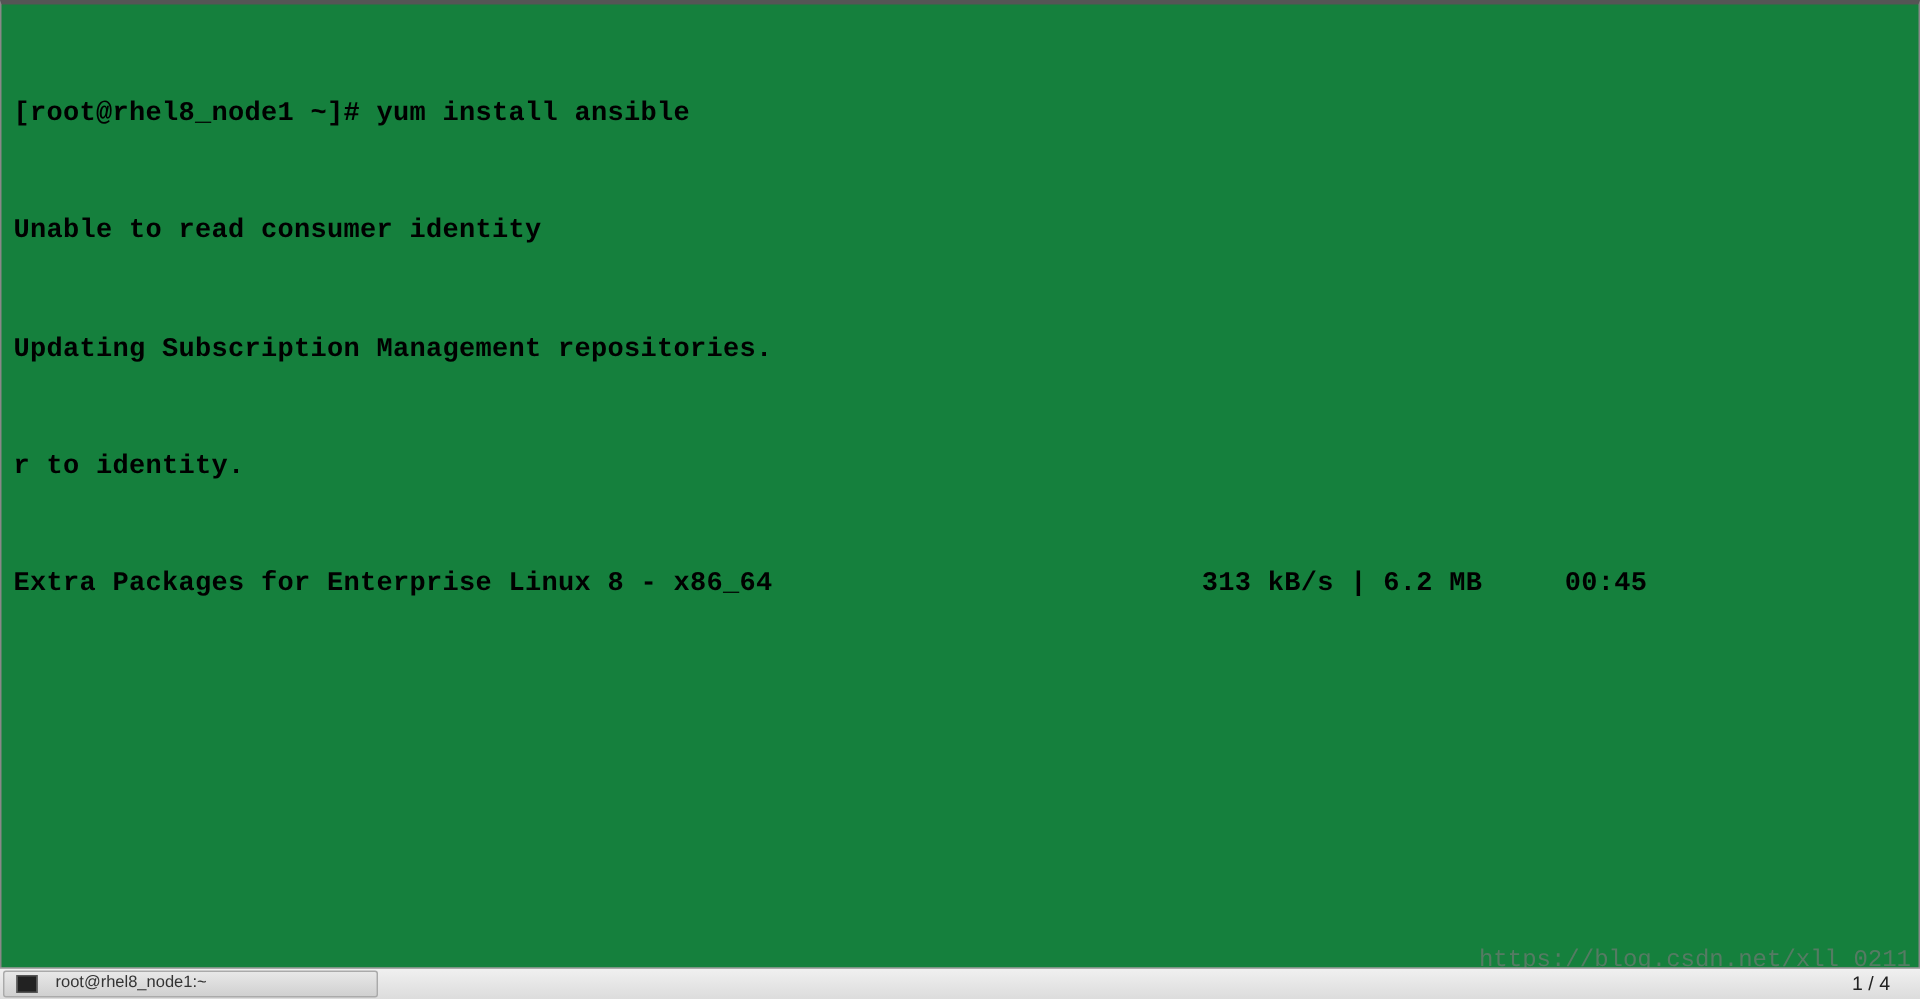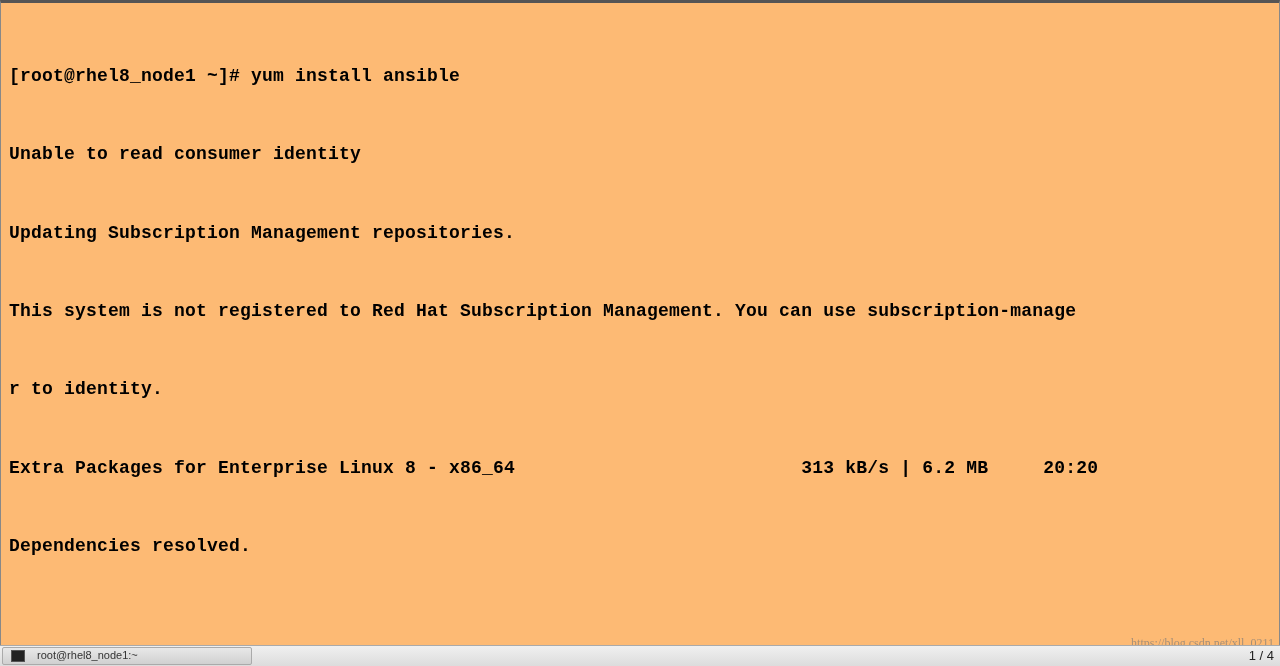--- a/index.html
+++ b/index.html
@@ -14,21 +14,21 @@
       line-height: 1.45;
       font-weight: bold;
       width: 1280px;
       height: 666px;
       overflow: hidden;
       position: relative;
     }
     .terminal-frame {
       border: 1px solid #888;
       border-top: 3px solid #555;
-      background: #fdba74;
+      background: #15803d;
       margin: 0;
       height: 646px;
       overflow: hidden;
       padding: 8px 8px;
     }
     .terminal {
       color: #000;
       white-space: pre;
       letter-spacing: 0.2px;
     }
@@ -72,46 +72,44 @@
     }
     .ff-icon {
       width: 14px;
       height: 14px;
       border-radius: 50%;
       background: radial-gradient(circle at 40% 40%, #ff9a2e, #d64a0e);
       display: inline-block;
     }
     .task-count {
       margin-left: auto;
-      margin-right: 6px;
+      margin-right: 20px;
       color: #222;
       font-size: 13px;
     }
     .watermark {
       position: absolute;
       bottom: 14px;
       right: 6px;
       color: rgba(120,120,120,0.65);
-      font-family: Liberation Serif, serif;
-      font-size: 12px;
+      font-family: Liberation Mono, monospace;
+      font-size: 16px;
       font-weight: normal;
     }
   </style>
 </head>
 <body>
 
 <div class="terminal-frame">
   <div class="terminal">
     <div>[root@rhel8_node1 ~]# yum install ansible</div>
     <div>Unable to read consumer identity</div>
     <div>Updating Subscription Management repositories.</div>
-    <div>This system is not registered to Red Hat Subscription Management. You can use subscription-manage</div>
     <div>r to identity.</div>
-    <div>Extra Packages for Enterprise Linux 8 - x86_64                          313 kB/s | 6.2 MB     20:20</div>
-    <div>Dependencies resolved.</div>
+    <div>Extra Packages for Enterprise Linux 8 - x86_64                          313 kB/s | 6.2 MB     00:45</div>
     
     
     
     
     
     
     
     
     
   </div>

